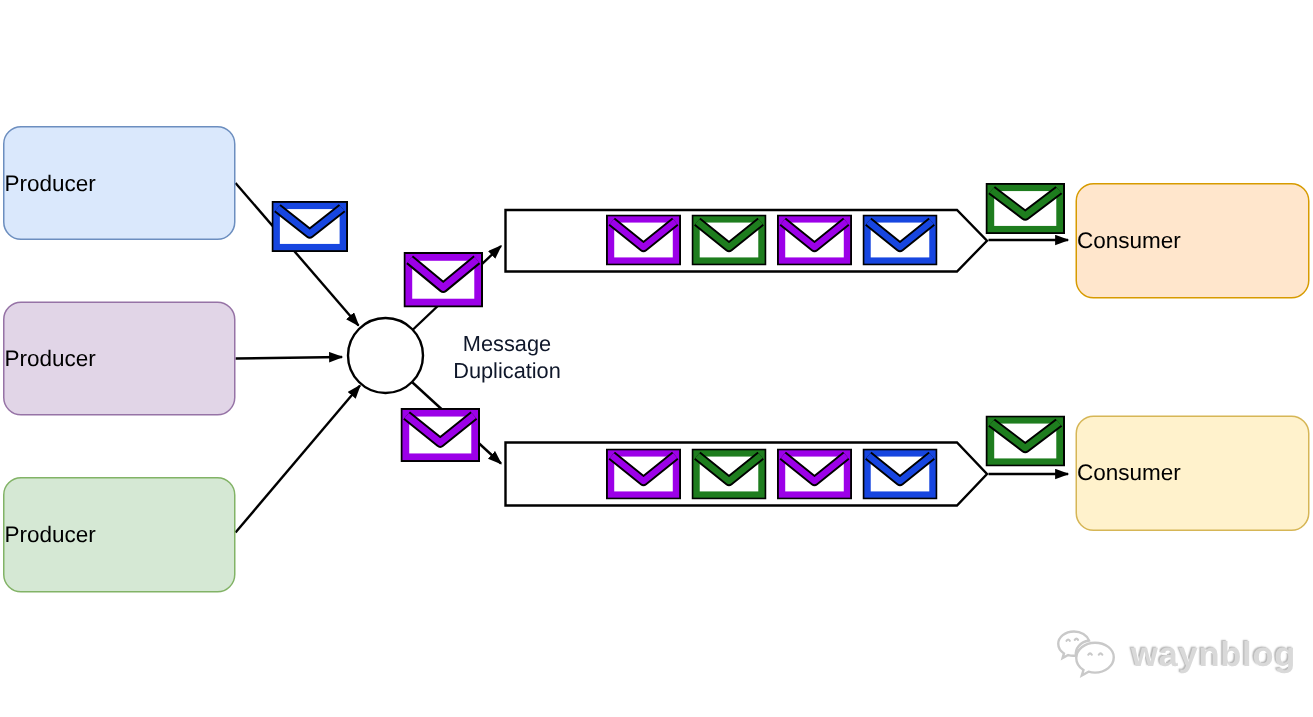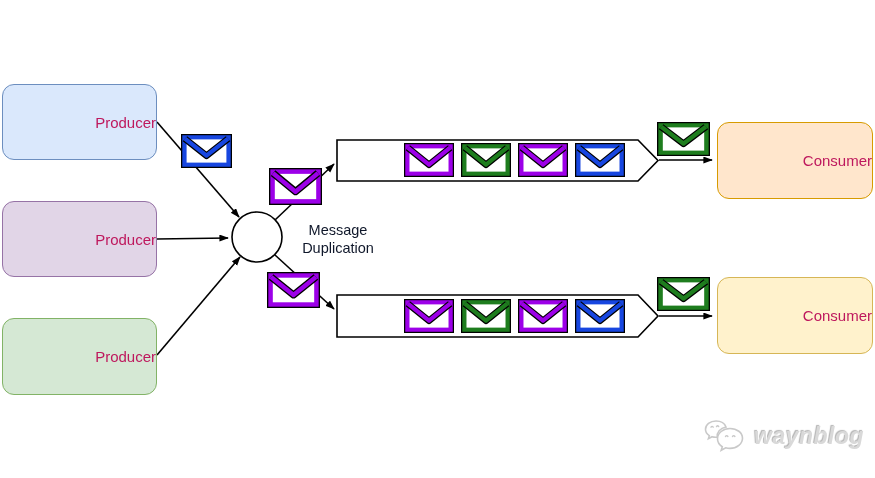--- a/index.html
+++ b/index.html
@@ -3,40 +3,40 @@
 <meta charset="utf-8">
 <style>
   html,body{margin:0;padding:0;background:#ffffff;}
   #canvas{
     position:relative;width:875px;height:478px;background:#ffffff;overflow:hidden;
     font-family:"Liberation Sans", sans-serif;
   }
   .abs{position:absolute;}
   .node{
     box-sizing:border-box;border-radius:12px;border:1.5px solid;
-    display:flex;align-items:center;justify-content:flex-end;
-    font-size:15px;color:#be185d;
+    display:flex;align-items:center;justify-content:flex-start;
+    font-size:15px;color:#000000;
   }
   .producer-1{left:2px;top:84px;width:155px;height:76px;background:#dae8fc;border-color:#6c8ebf;}
   .producer-2{left:2px;top:201px;width:155px;height:76px;background:#e1d5e7;border-color:#9673a6;}
   .producer-3{left:2px;top:318px;width:155px;height:77px;background:#d5e8d4;border-color:#82b366;}
   .consumer-1{left:717px;top:122px;width:156px;height:77px;background:#ffe6cc;border-color:#d79b00;}
   .consumer-2{left:717px;top:277px;width:156px;height:77px;background:#fff2cc;border-color:#d6b656;}
   #diagram-svg{left:0;top:0;width:875px;height:478px;}
   .env-slot{pointer-events:none;}
   .env-slot svg{display:block;width:100%;height:100%;}
   .queue-row{display:flex;gap:7px;}
   .queue-row .env{width:50px;height:34px;}
   .queue-row .env svg{display:block;width:100%;height:100%;}
   #hub-label{
     left:291px;top:221px;width:94px;text-align:center;
     font-size:14.5px;line-height:1.26;color:#0f172a;white-space:pre-line;
   }
   #watermark{
-    left:703px;top:419px;display:flex;align-items:center;gap:9px;font-style:italic;
+    left:703px;top:419px;display:flex;align-items:center;gap:9px;
   }
   #watermark-text{
     font-size:23px;font-weight:700;letter-spacing:0.5px;color:#d9d9d9;
     text-shadow:1px 1px 0 #ffffff, -1px -1px 1px #b5b5b5;
   }
 </style>
 </head>
 <body>
 
 <div id="canvas">

